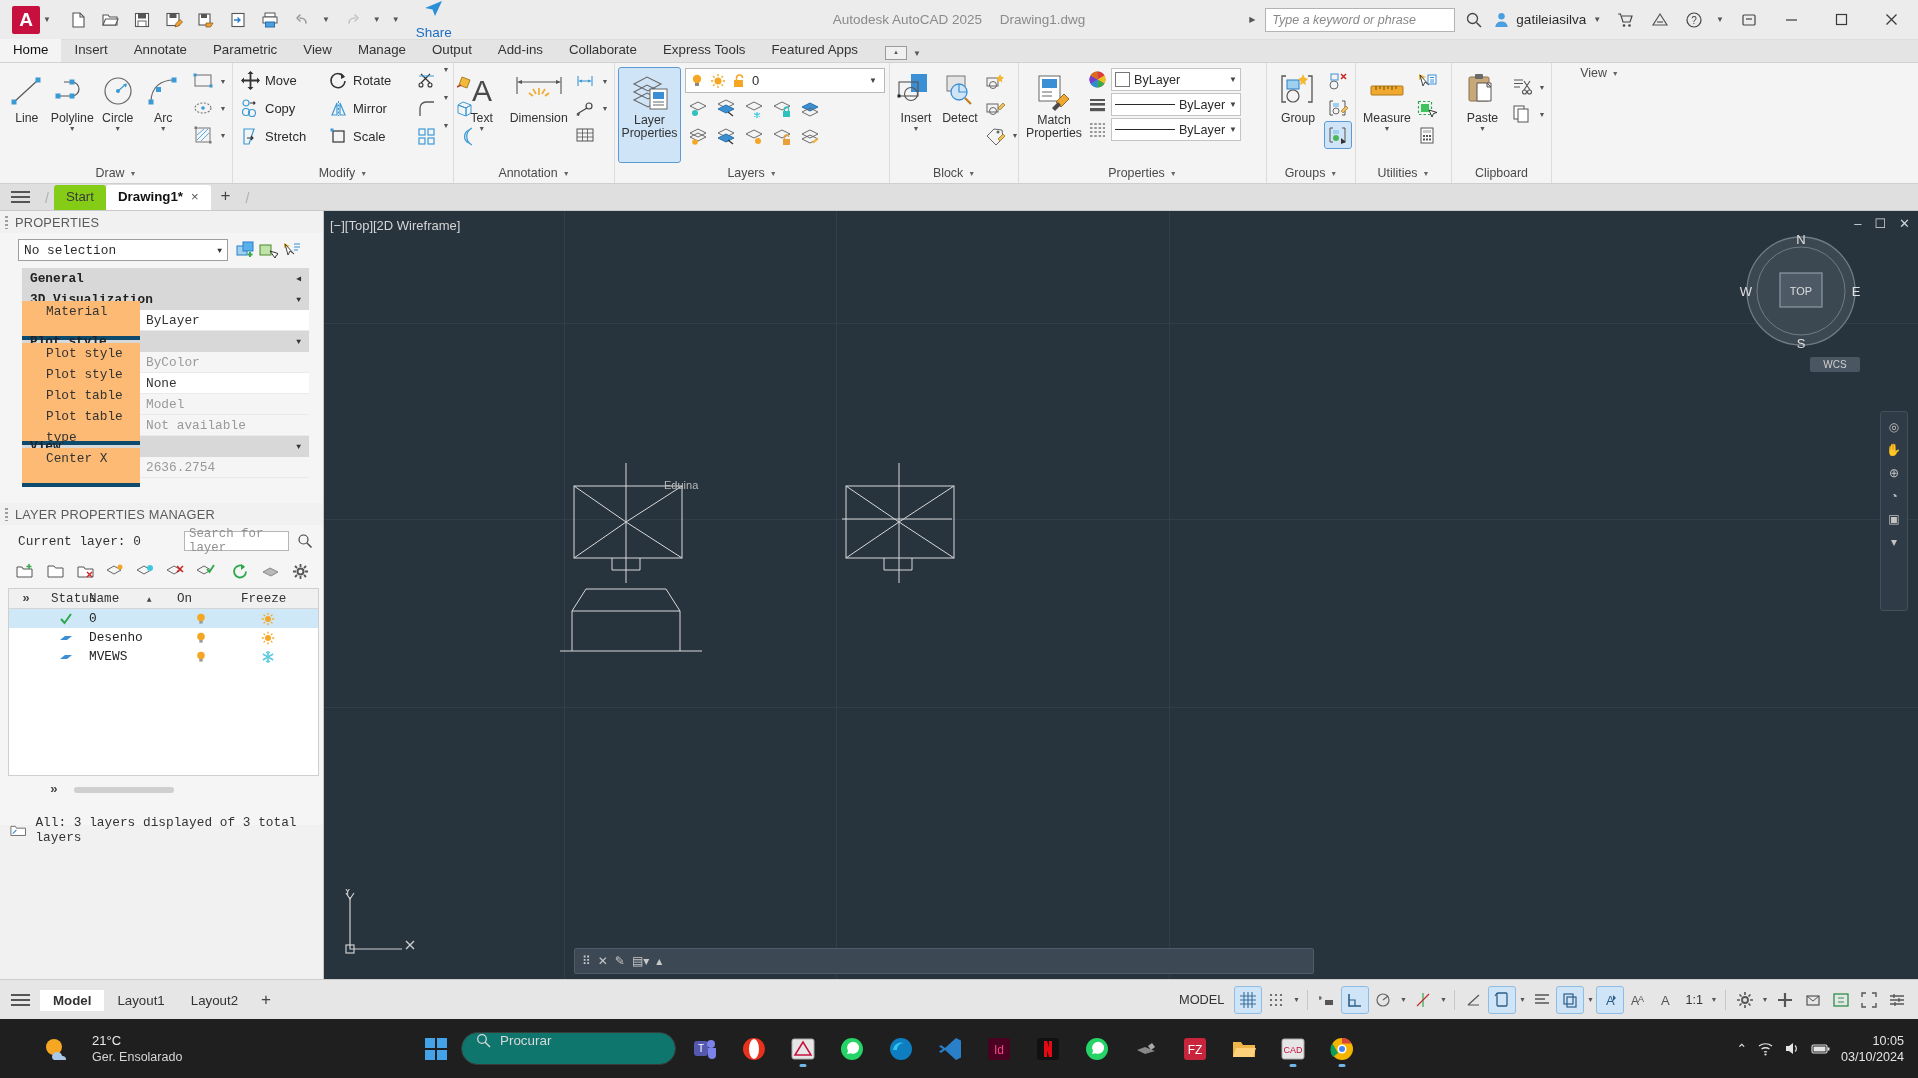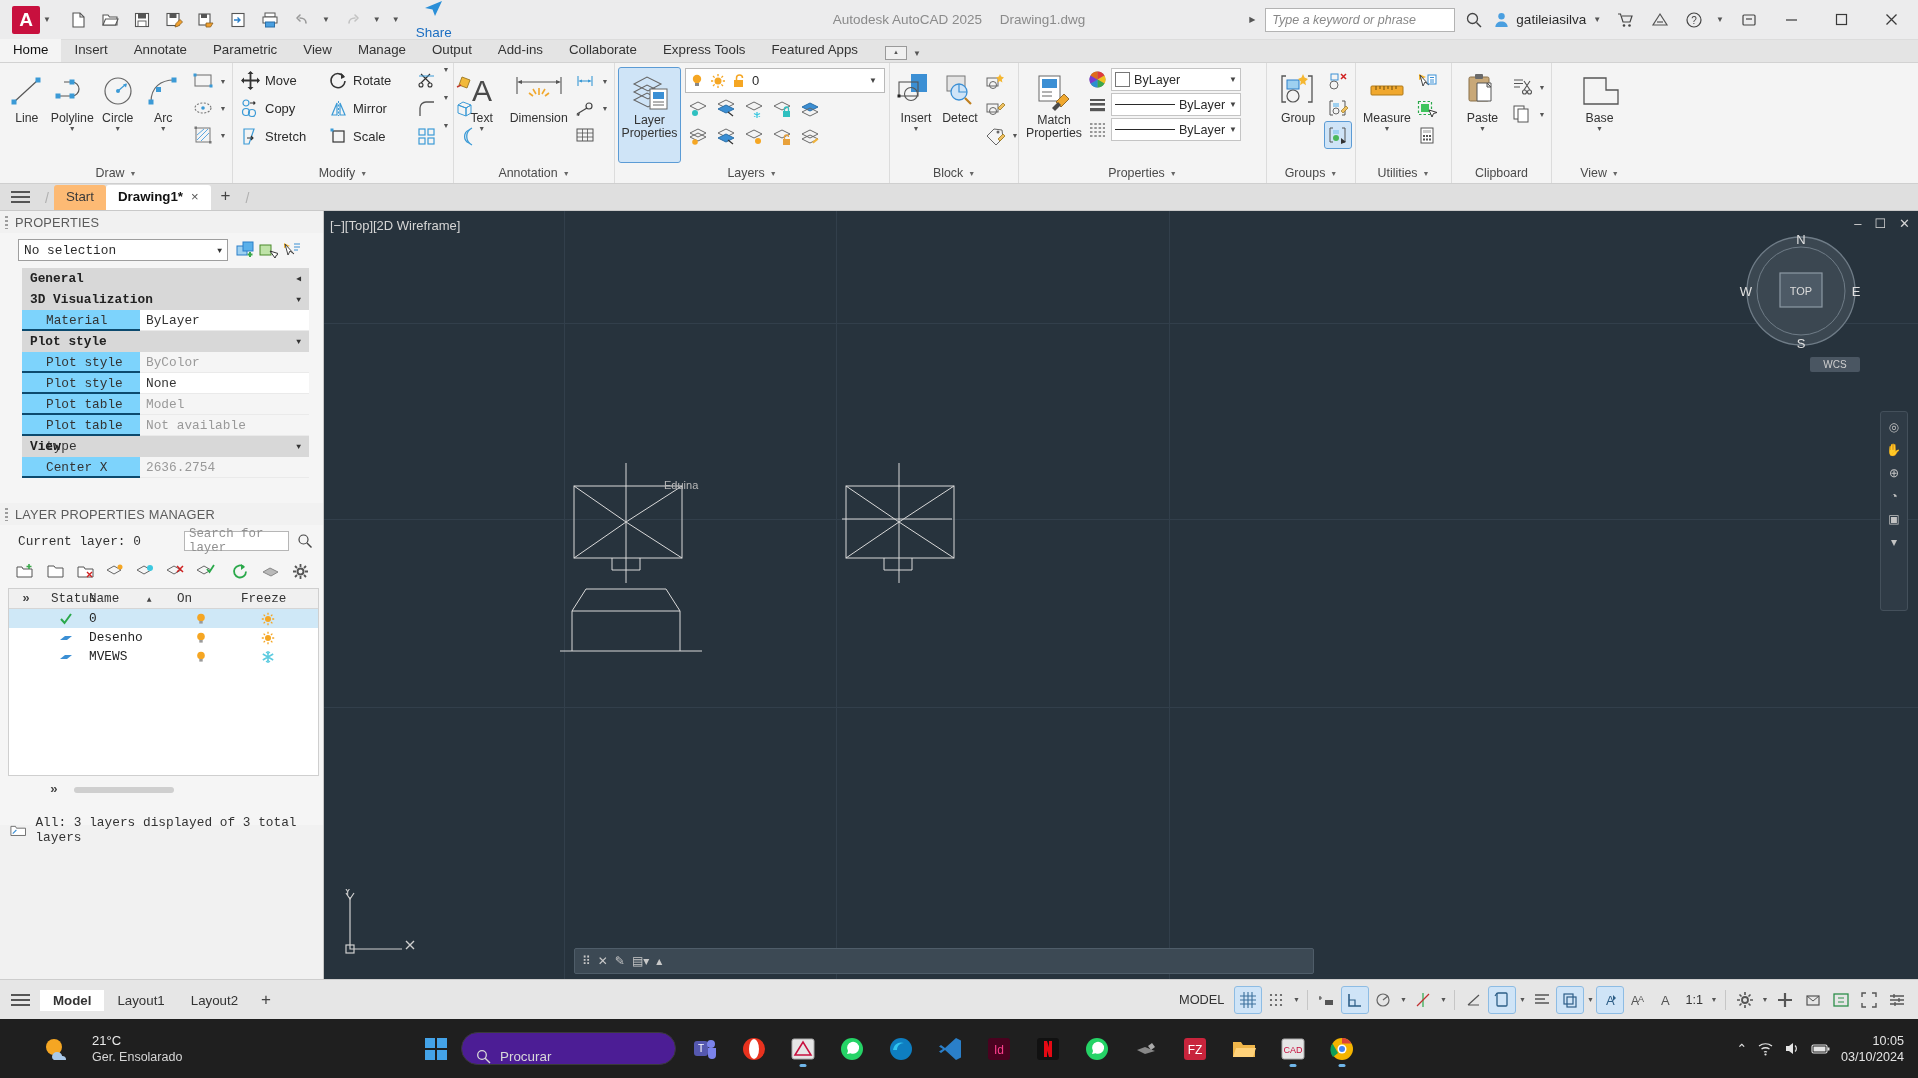--- a/index.html
+++ b/index.html
@@ -120,21 +120,21 @@
   .tabstrip {
     position:absolute; top:184px; left:0; width:1918px; height:27px;
     background:#dfdfdf; display:flex; align-items:flex-end;
     border-bottom:1px solid #c9c9c9;
   }
   .hamb { width:40px; height:26px; display:flex; align-items:center; justify-content:center; }
   .hamb div { width:19px; height:2px; background:#555; box-shadow:0 5px 0 #555, 0 -5px 0 #555; }
   .slash { color:#b0b0b0; font-size:14px; padding:0 5px 4px 5px; }
   .dtab {
     padding:4px 12px 5px 12px; font-size:13.3px; color:#3a3a3a; line-height:16px;
-    display:flex; align-items:center; gap:8px; background:#fdba74;
+    display:flex; align-items:center; gap:8px; background:#84cc16;
     border-top-left-radius:3px; border-top-right-radius:3px;
   }
   .dtab.active { background:#fff; font-weight:bold; color:#111; }
   .dtab .x { font-size:13px; color:#555; font-weight:normal; }
   .plustab { padding:2px 10px 4px 10px; font-size:17px; color:#444; }
 
   
   .leftdock {
     position:absolute; top:211px; left:0; width:324px; height:768px;
     background:#f1f1f1; border-right:1px solid #c6c6c6;
@@ -153,22 +153,22 @@
     width:210px; height:22px; background:#fff; border:1px solid #9e9e9e;
     display:flex; align-items:center; padding:0 5px; font-size:12.8px;
   }
   .selcombo .cb-arrow { margin-left:auto; font-size:8px; color:#333; }
   .pgrid { margin:0 14px 0 22px; border:0; }
   .prow { display:flex; height:21px; align-items:center; font-size:12.8px; }
   .prow.group { background:#d8d8d8; font-weight:bold; color:#222; padding-left:8px;
     justify-content:space-between; padding-right:8px; }
   .prow.group .tri { font-size:8px; color:#333; }
   .prow .k { width:118px; padding-left:24px; color:#333;
-    border-bottom:2px solid #0c4a6e; height:21px; line-height:21px;
-    background:#7dd3fc; }
+    border-bottom:4px solid #0c4a6e; height:39px; line-height:21px;
+    background:#fdba74; }
   .prow .v { flex:1; padding-left:6px; color:#333;
     border-bottom:1px solid #eaeaea; height:21px; line-height:21px; background:#fff; }
   .prow .v.dim { color:#999; background:#f5f5f5; }
 
   .lpm-top { display:flex; align-items:center; padding:6px 10px 4px 18px; gap:8px; }
   .lpm-cur { font-size:12.8px; color:#333; }
   .lpm-search {
     margin-left:auto; width:105px; height:20px; background:#fff; border:1px solid #b6b6b6;
     font-size:12.4px; color:#909090; padding:0 4px; display:flex; align-items:center;
   }
@@ -247,22 +247,22 @@
     background:#1f1f1f; display:flex; align-items:center;
   }
   .tb-weather { display:flex; align-items:flex-end; gap:20px; padding-left:18px;
     color:#eaeaea;margin-left:24px; }
   .tb-weather .t1 { font-size:13px; line-height:16px; }
   .tb-weather .t2 { font-size:12.5px; line-height:16px; color:#d6d6d6; }
   .tb-center { position:absolute; left:420px; display:flex; align-items:center; gap:9px; }
   .tb-start { width:32px; height:32px; display:flex; align-items:center;
     justify-content:center; }
   .tb-search {
-    width:215px; height:33px; background:#4c1d95; border-radius:17px;
-    display:flex; align-items:flex-end; gap:9px; padding:0 14px; color:#d8d8d8;
+    width:215px; height:33px; background:#0f766e; border-radius:17px;
+    display:flex; align-items:flex-start; gap:9px; padding:0 14px; color:#d8d8d8;
     font-size:13.4px; border:1px solid #3a3a3a;
   }
   .tbapp { width:40px; height:40px; display:flex; align-items:center;
     justify-content:center; position:relative; }
   .tbapp .dot { position:absolute; bottom:2px; left:50%; transform:translateX(-50%);
     width:7px; height:3px; background:#6fb5e8; border-radius:2px; }
   .tb-right { margin-left:auto; display:flex; align-items:center; gap:10px;
     padding-right:14px; color:#e4e4e4; font-size:12.6px; }
   .clock { text-align:right; line-height:16px; }
 </style>
@@ -1054,31 +1054,20 @@
             <span class="dda">▼</span>
           </div>
         </div>
       </div>
       <div class="plabel">
         <span>Clipboard</span>
       </div>
     </div>
 
     <div class="rpanel" style="width:95px; border-right:none">
-      <div class="content" style="justify-content:center">
-        <div class="bigbtn">
-          <div class="ic">
-            <svg width="44" height="38" viewBox="0 0 44 38">
-                <path d="M6 6h22v12h12v14H6z" fill="none" stroke="#555" stroke-width="1.3"></path>
-              </svg>
-          </div>
-          <div class="lb">Base</div>
-          <span class="dda">▼</span>
-        </div>
-      </div>
       <div class="plabel">
         <span>View</span>
         <span class="dd">▼</span>
       </div>
     </div>
   </div>
 
   <div class="tabstrip">
     <div class="hamb">
         <div></div>

